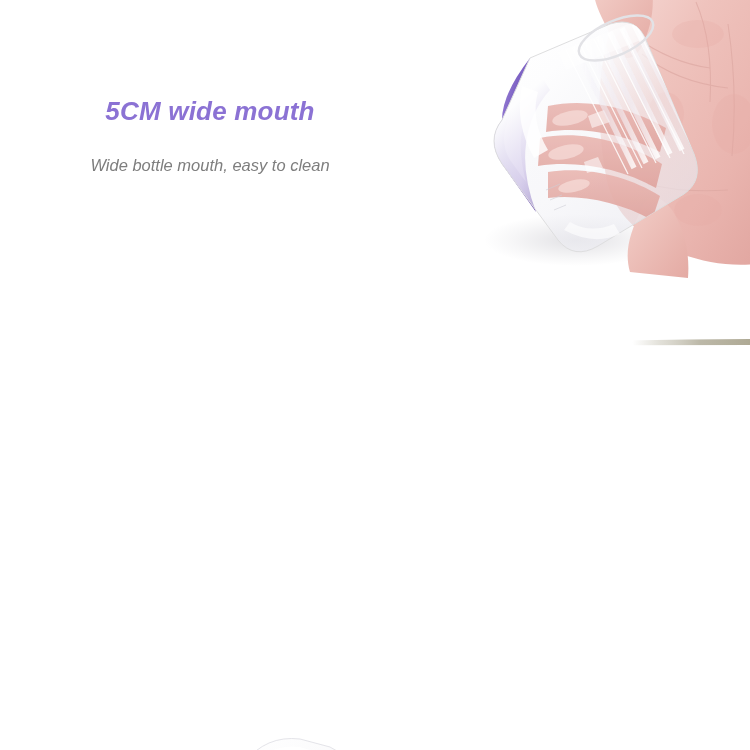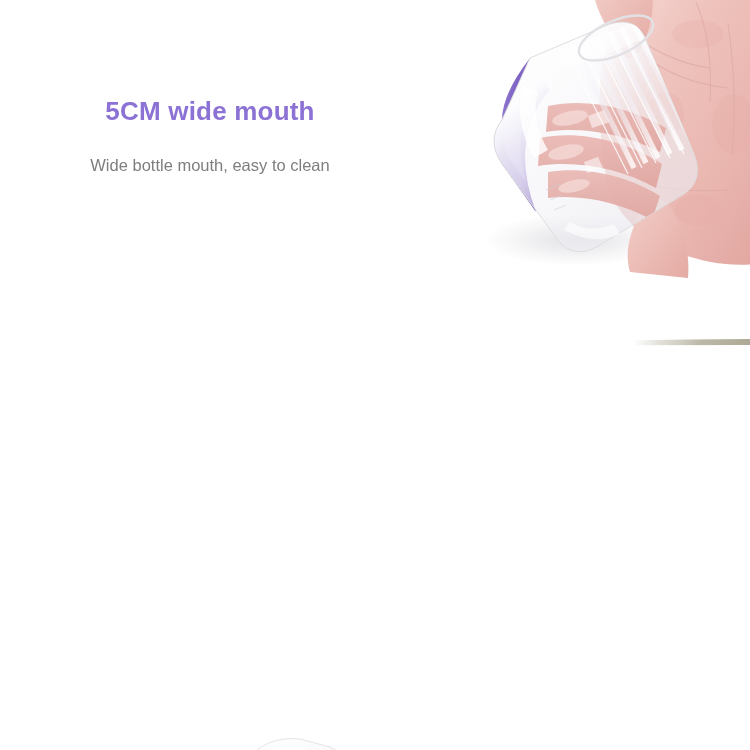--- a/index.html
+++ b/index.html
@@ -7,21 +7,21 @@
     width:750px;height:750px;
     background:#ffffff;
     font-family:"Liberation Sans", sans-serif;
     overflow:hidden;
     position:relative;
   }
   .page{position:relative;width:750px;height:750px;overflow:hidden;background:#fff;}
 
   
   .panel{position:absolute;left:0;width:750px;}
-  #panel-top{top:0;height:342px;}
+  #panel-top{top:0;height:342px;font-style:italic;}
   #panel-bottom{top:343px;height:407px;}
 
   
   .divider{
     position:absolute;
     left:0;top:336px;width:750px;height:14px;
     pointer-events:none;
   }
 
   

